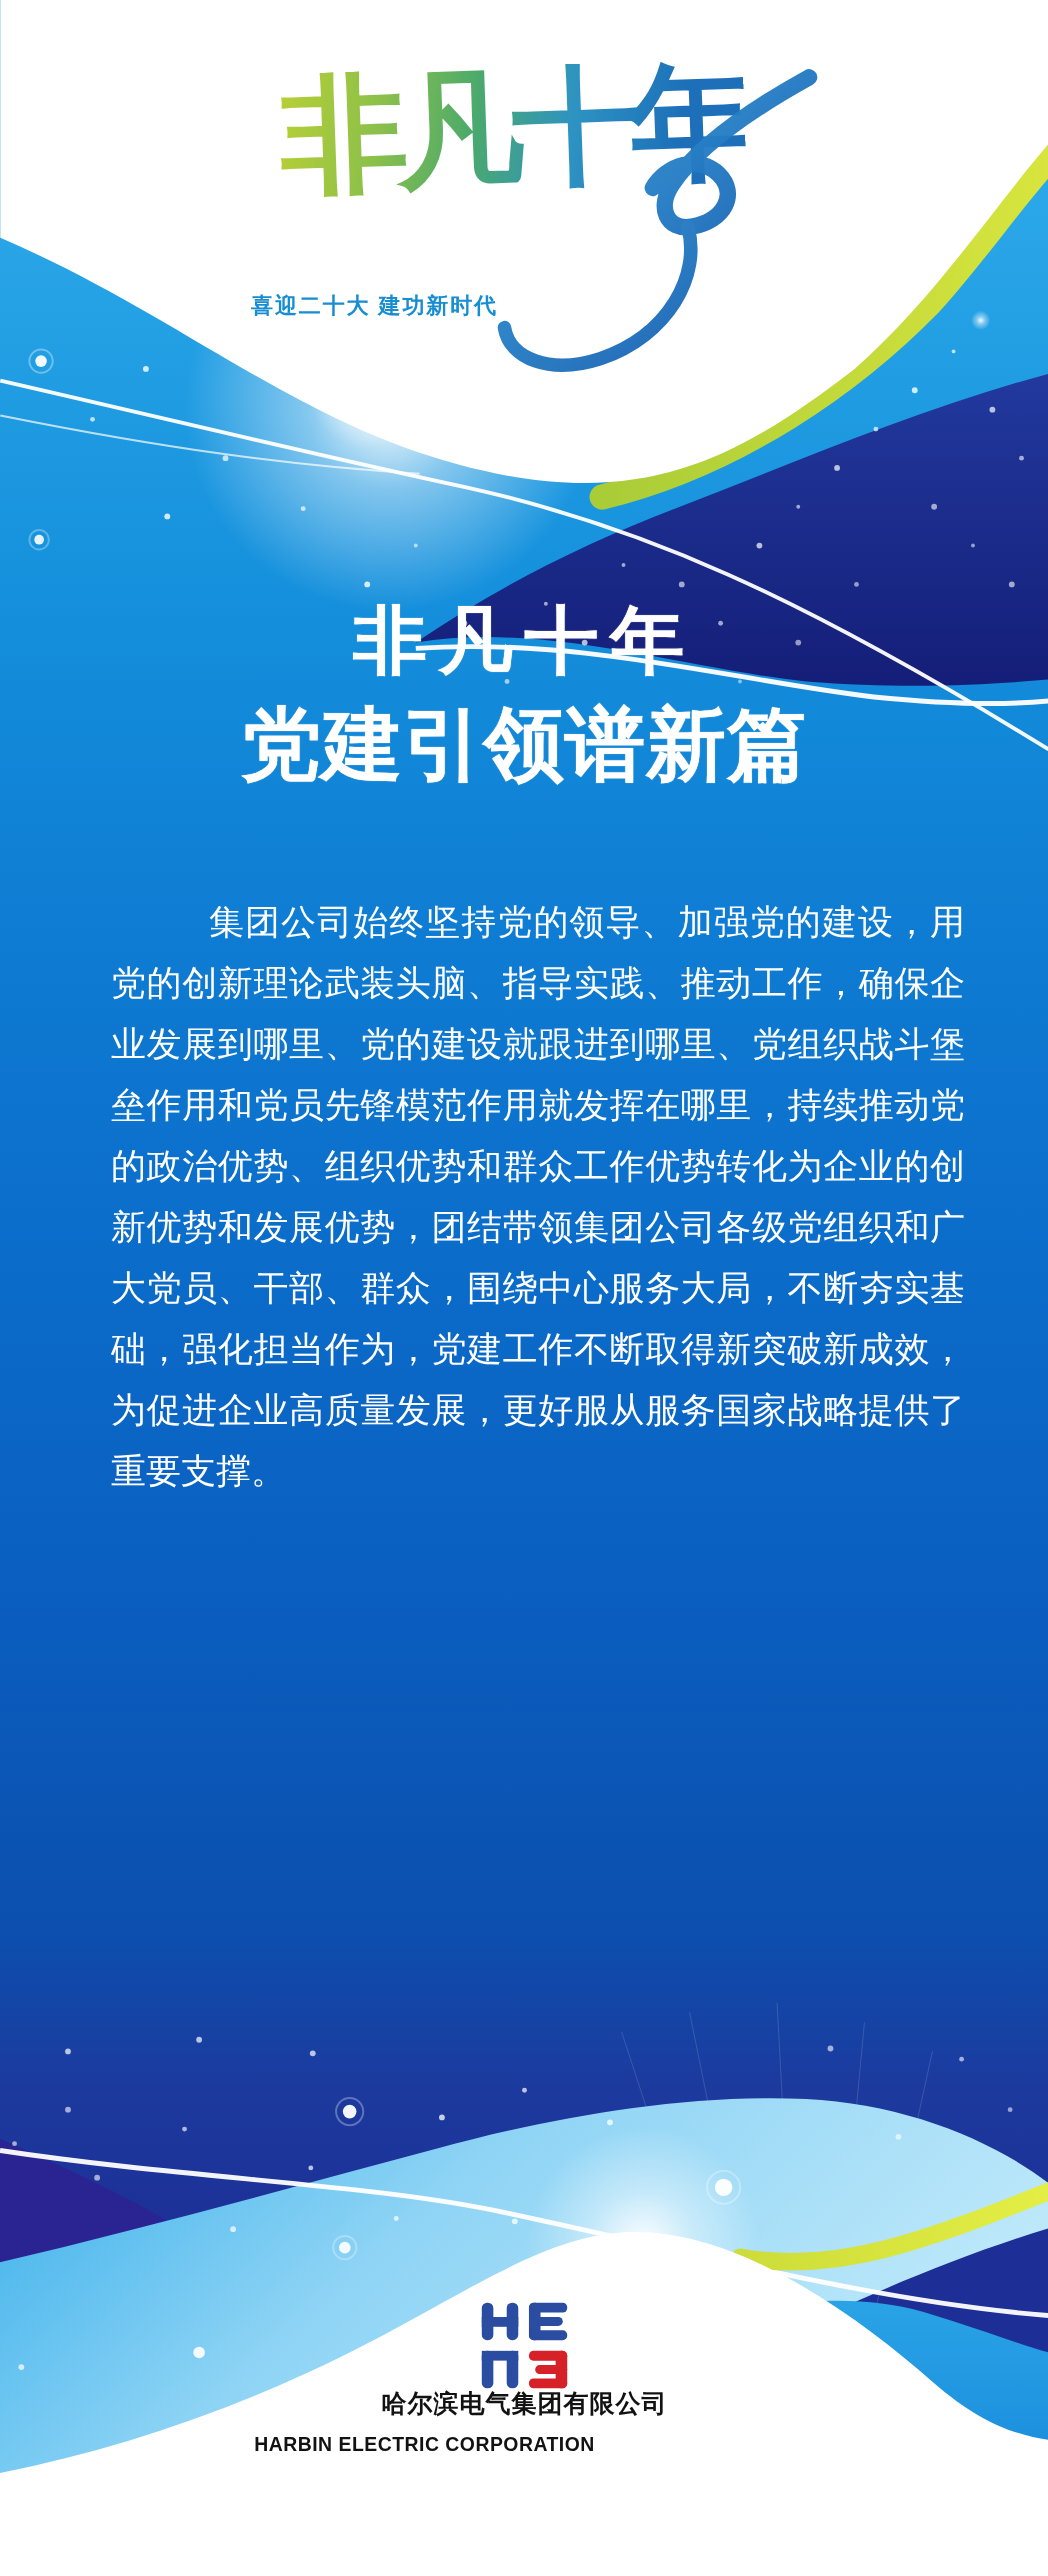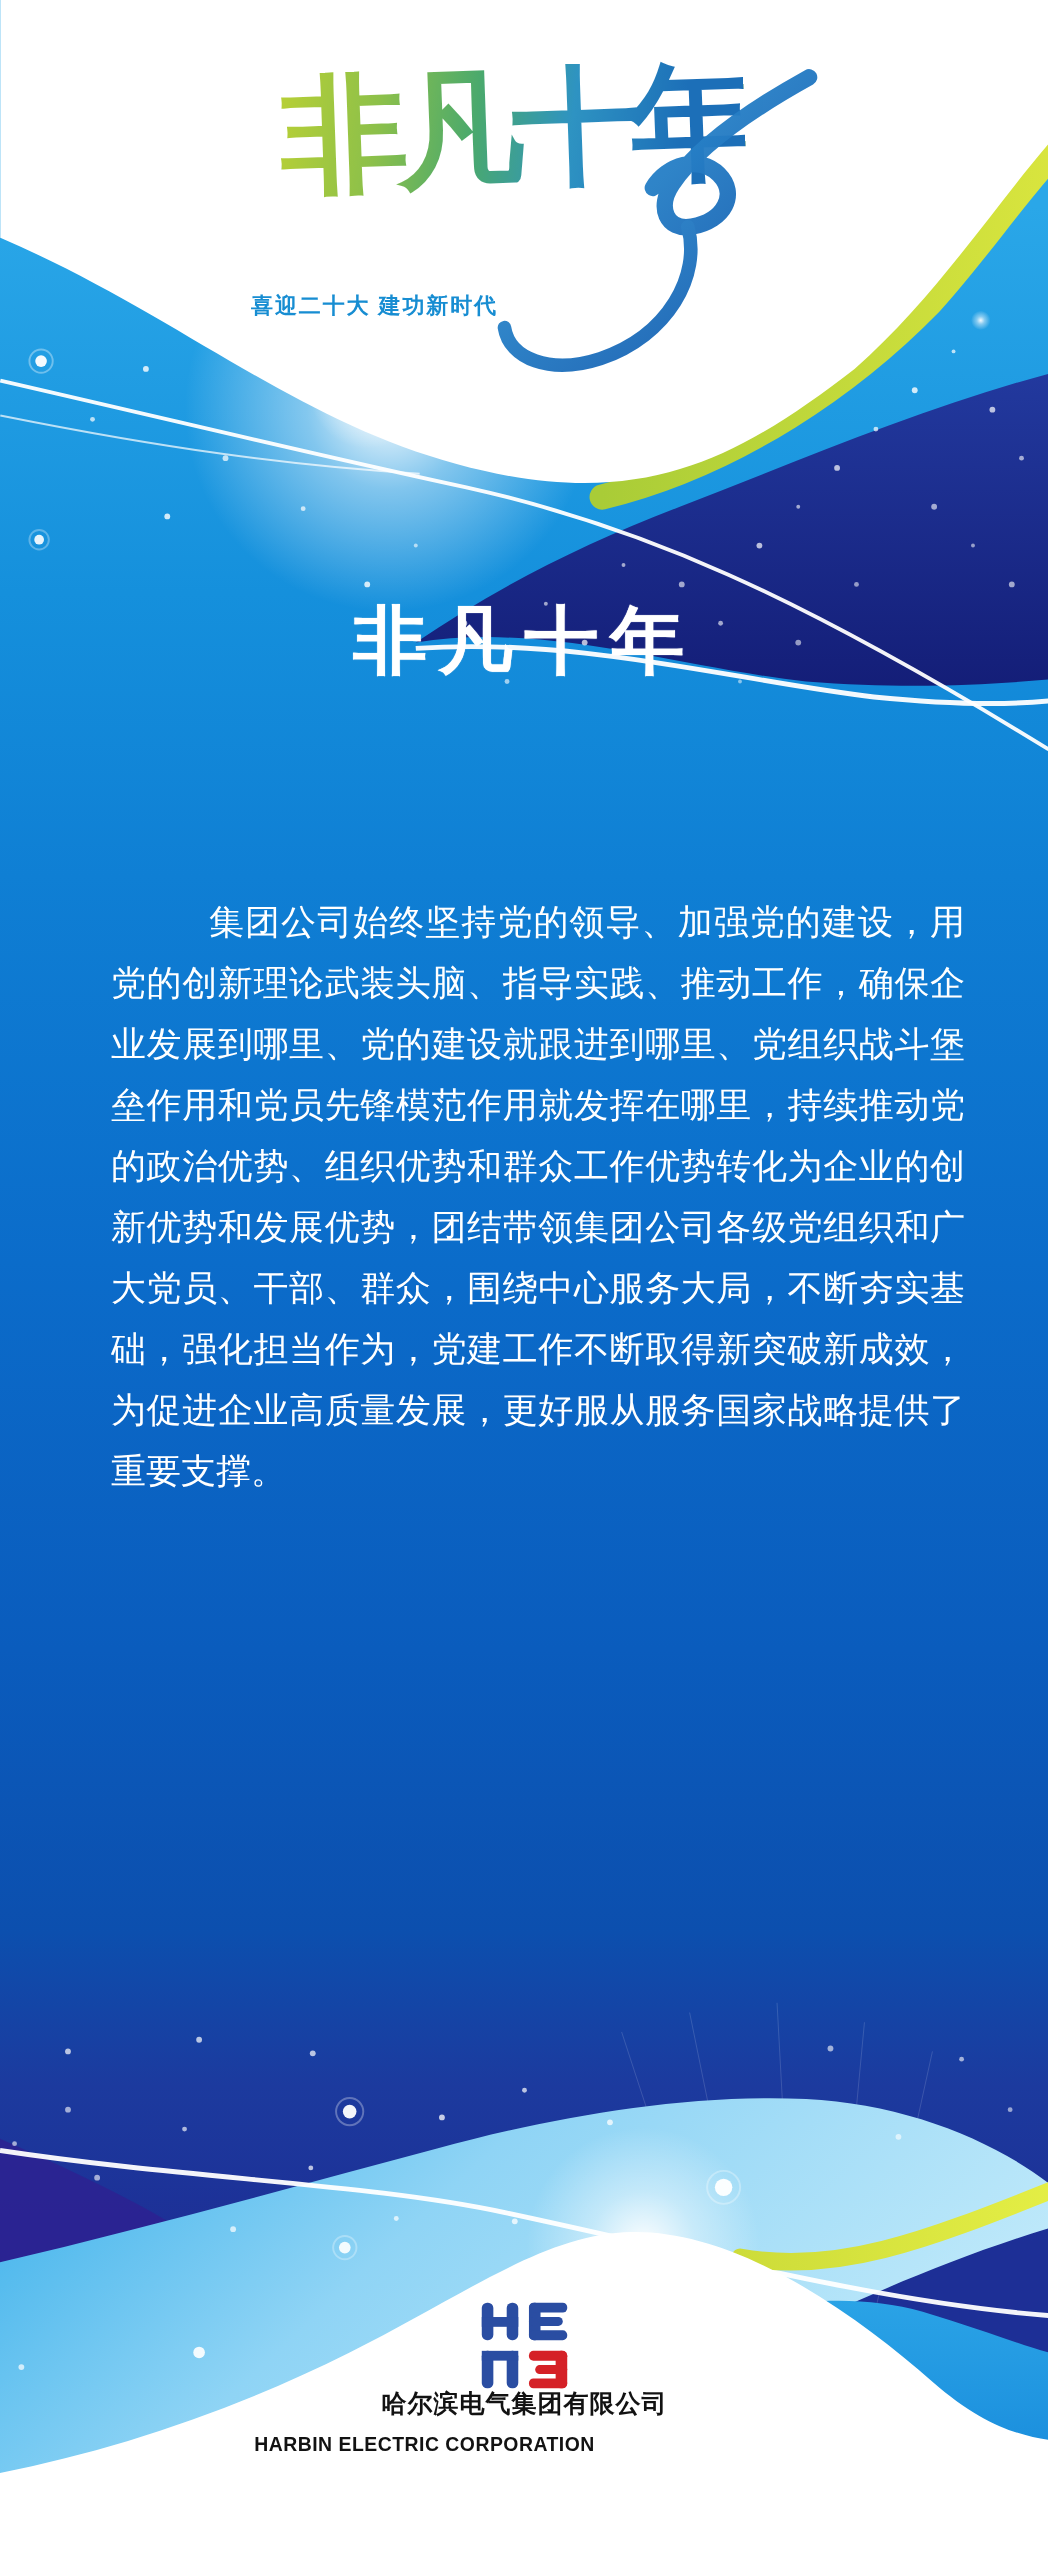--- a/index.html
+++ b/index.html
@@ -134,20 +134,21 @@
       <g fill="none" stroke="url(#gFlour)" stroke-linecap="round" opacity="0.96">
         <path d="M545,22 C 480,58 430,94 404,132 C 388,156 398,180 424,176 C 458,170 472,142 452,122 C 432,102 398,112 384,136" stroke-width="17"></path>
         <path d="M420,176 C 434,226 400,288 330,312 C 278,329 236,312 231,280" stroke-width="14"></path>
       </g>
     </svg>
   </div>
   <div class="slogan">喜迎二十大 建功新时代</div>
 
   <h1 class="main-title" style="margin:0;">
     <span class="t1">非凡十年</span>
+    <span class="t2">党建引领谱新篇</span>
   </h1>
 
   <p class="body-text" style="margin:14px;">集团公司始终坚持党的领导、加强党的建设，用党的创新理论武装头脑、指导实践、推动工作，确保企业发展到哪里、党的建设就跟进到哪里、党组织战斗堡垒作用和党员先锋模范作用就发挥在哪里，持续推动党的政治优势、组织优势和群众工作优势转化为企业的创新优势和发展优势，团结带领集团公司各级党组织和广大党员、干部、群众，围绕中心服务大局，不断夯实基础，强化担当作为，党建工作不断取得新突破新成效，为促进企业高质量发展，更好服从服务国家战略提供了重要支撑。</p>
 
   <svg class="layer bottom-waves" width="1049" height="583" viewBox="0 0 1080 600">
     <defs>
       <linearGradient id="gLightBand" x1="0" y1="0" x2="1" y2="0.4">
         <stop offset="0" stop-color="#36aeea"></stop>
           <stop offset="0.45" stop-color="#8fd4f5"></stop>
           <stop offset="1" stop-color="#bfe9fa"></stop>

